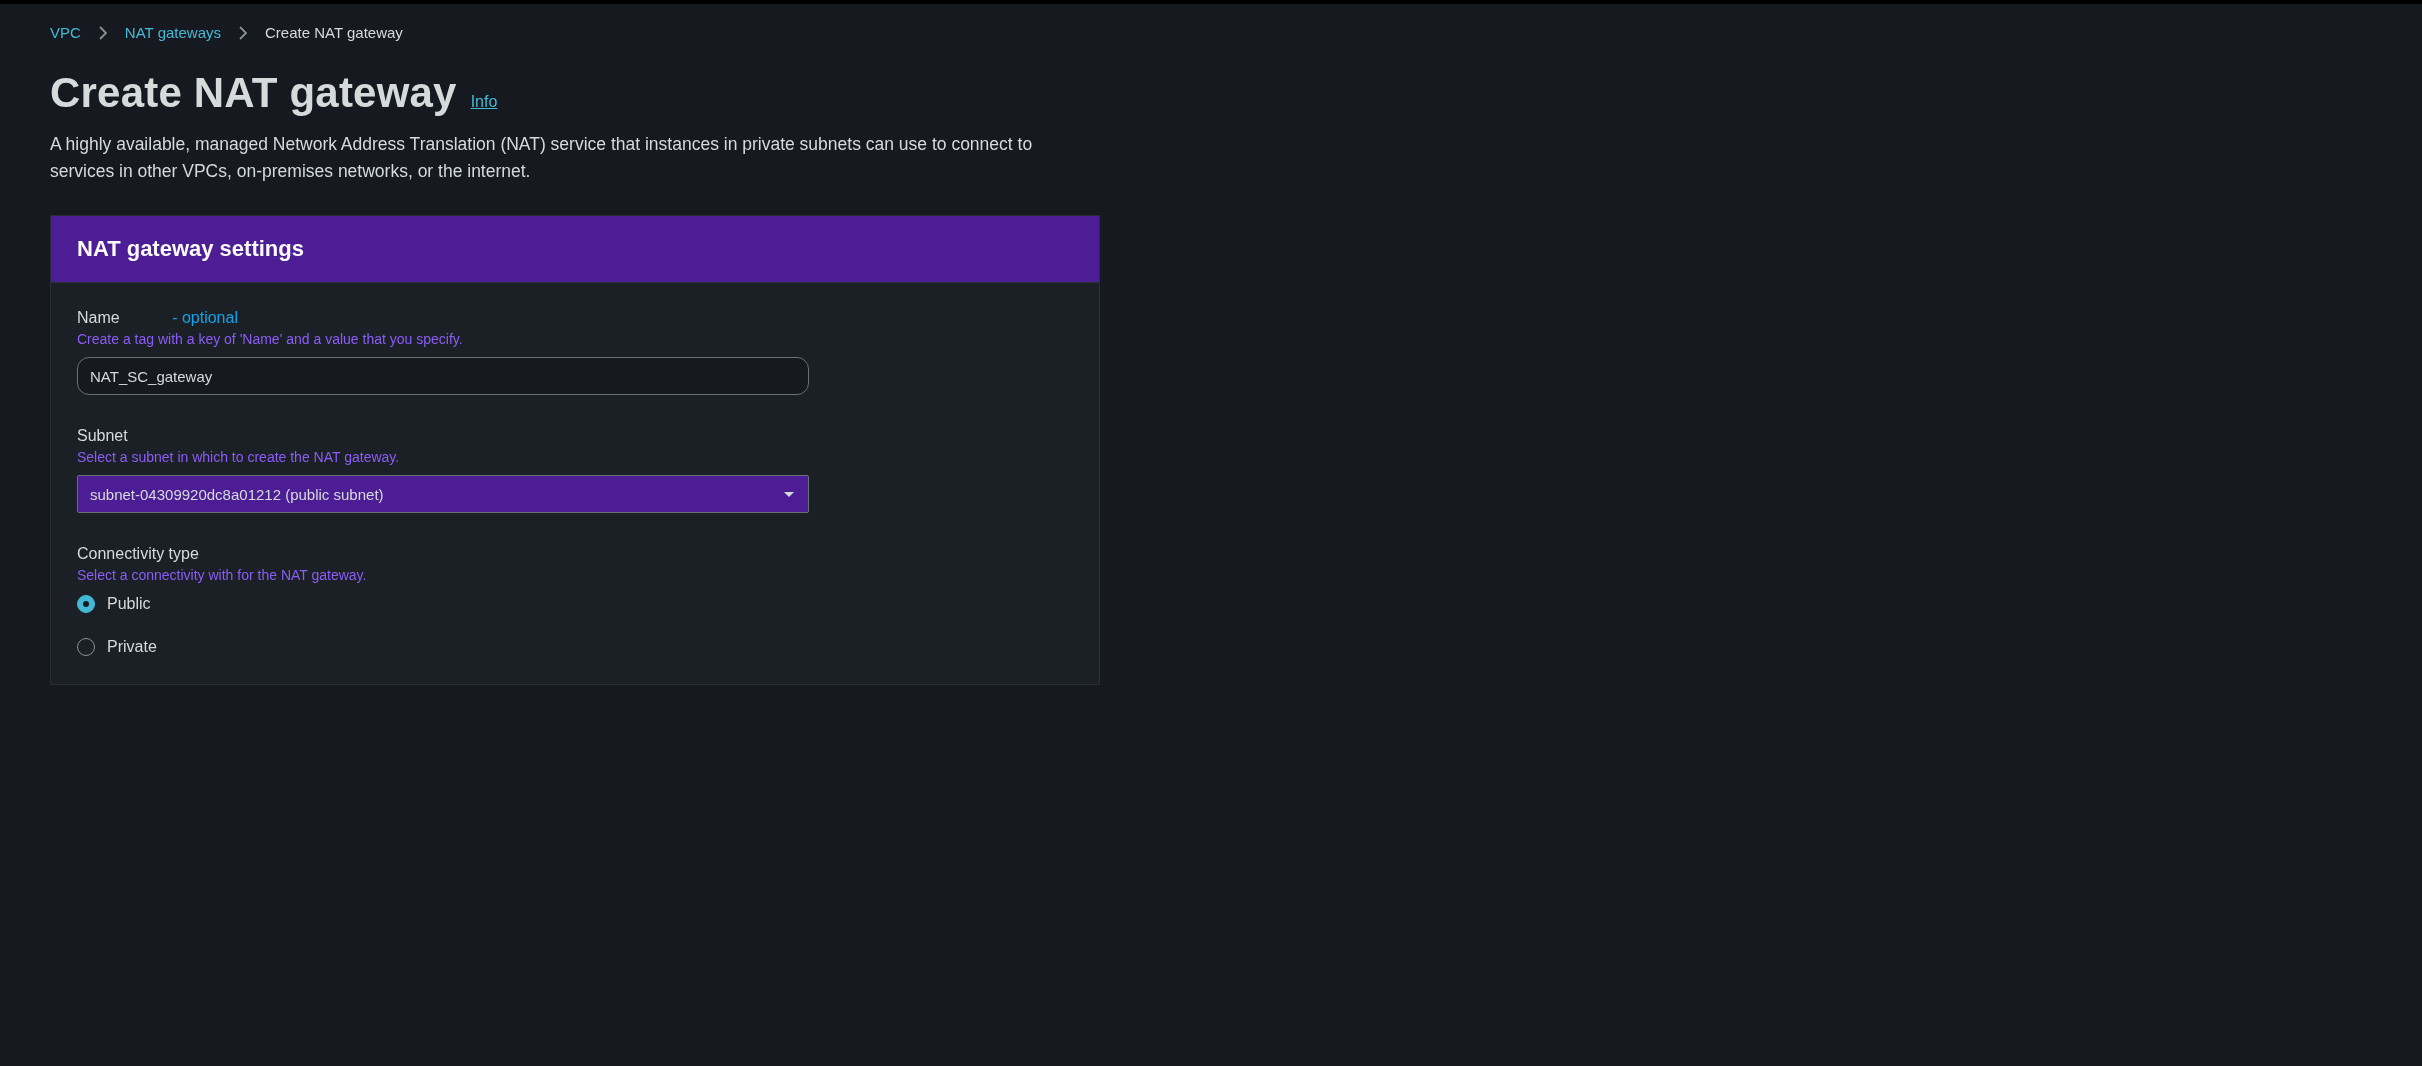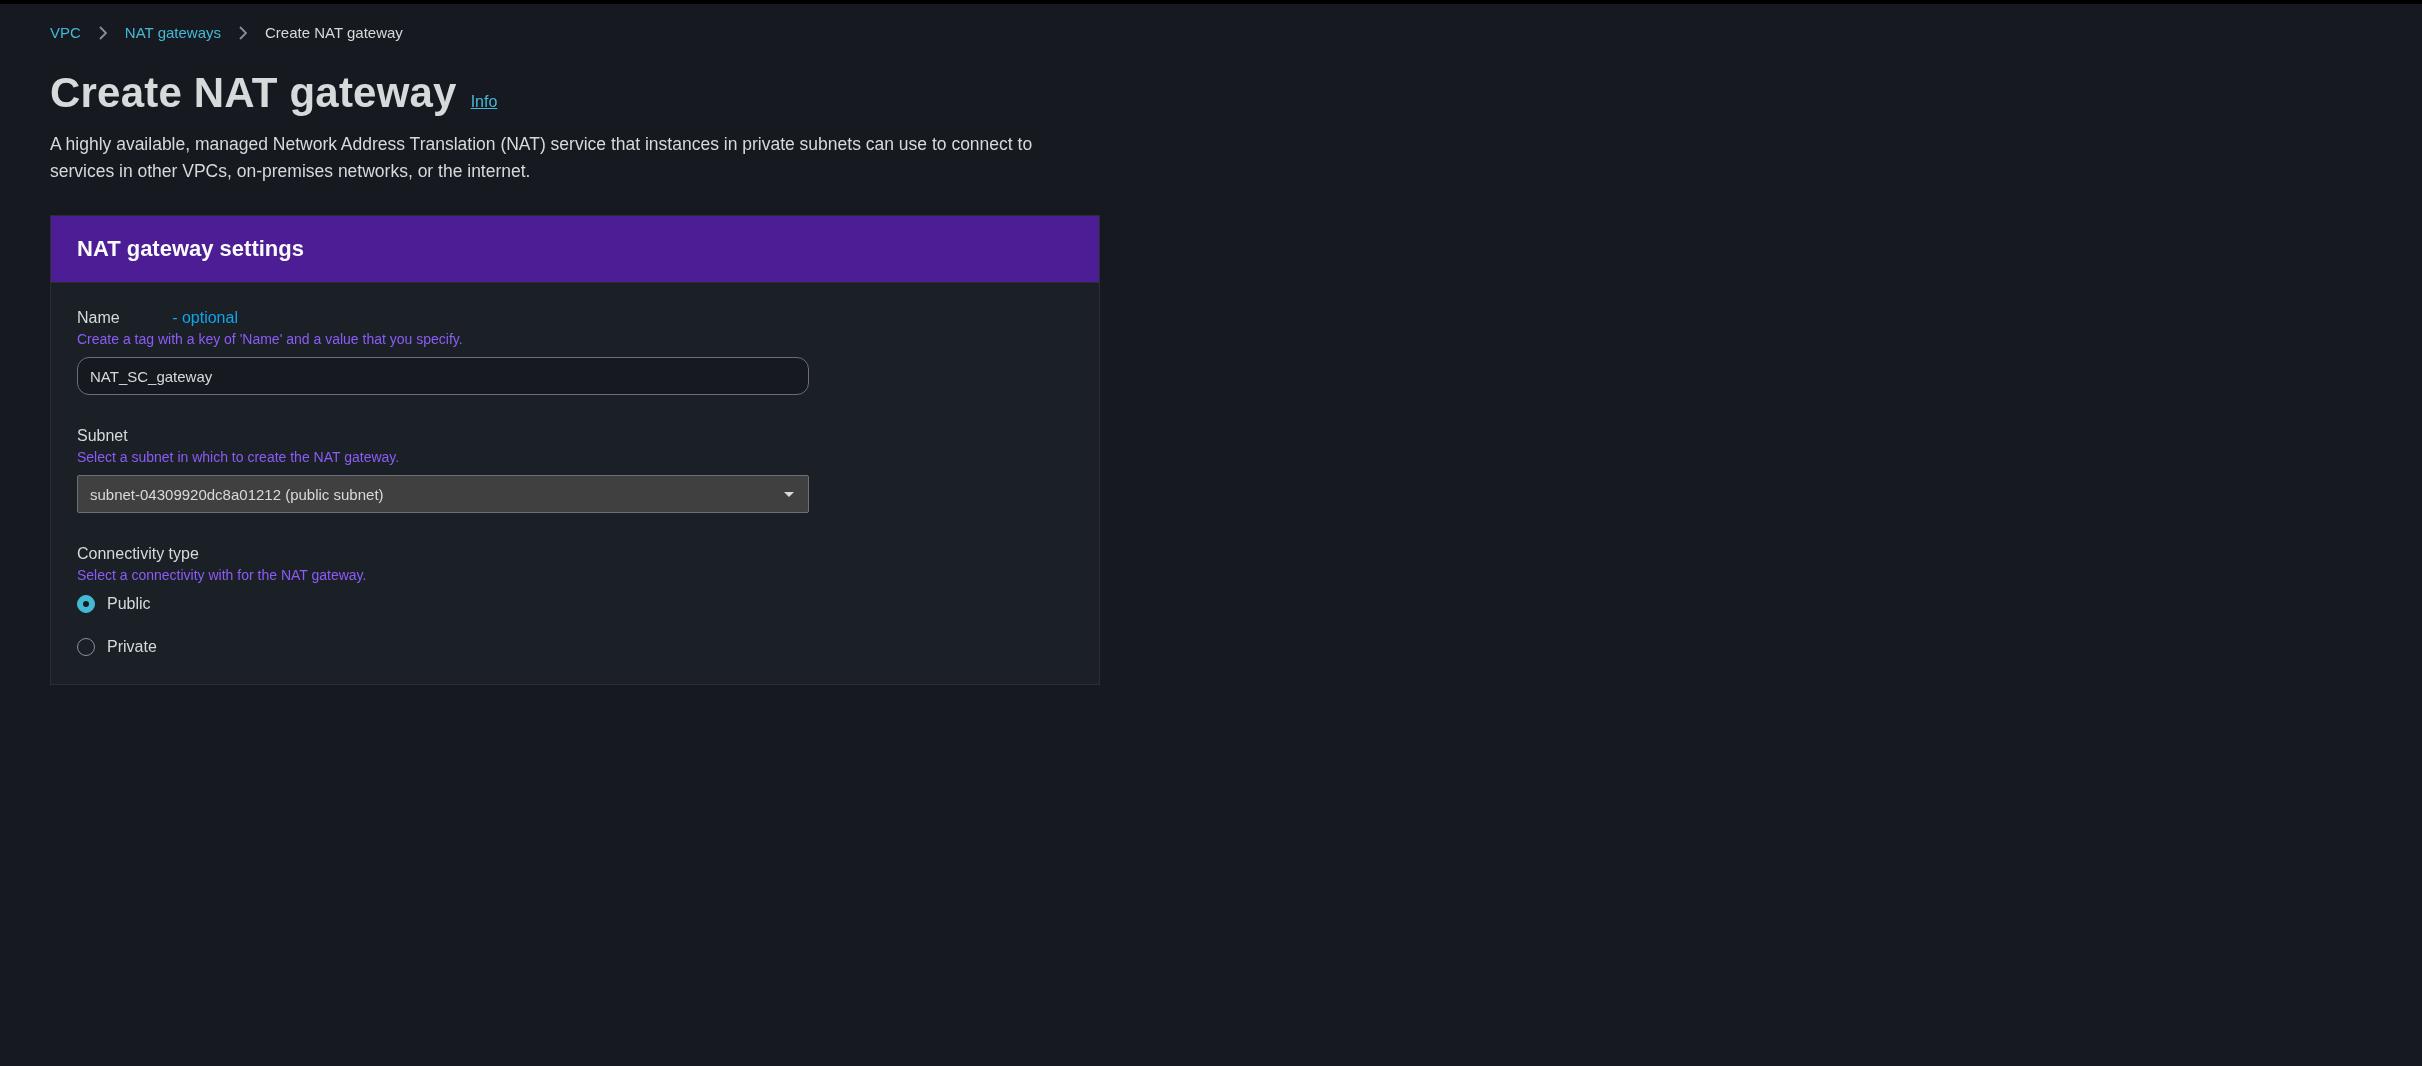--- a/index.html
+++ b/index.html
@@ -120,21 +120,21 @@
       color: #95a5a6;
       font-size: 14px;
       margin-top: 8px;
     }
     .select-wrapper {
       position: relative;
       width: 732px;
     }
     .select-display {
       width: 100%;
-      background-color: #404040;
+      background-color: #4c1d95;
       border: 1px solid #697078;
       color: #d5dbdb;
       font-size: 15px;
       padding: 8px 40px 8px 12px;
       height: 38px;
       border-radius: 2px;
       display: flex;
       align-items: center;
       cursor: pointer;
     }

